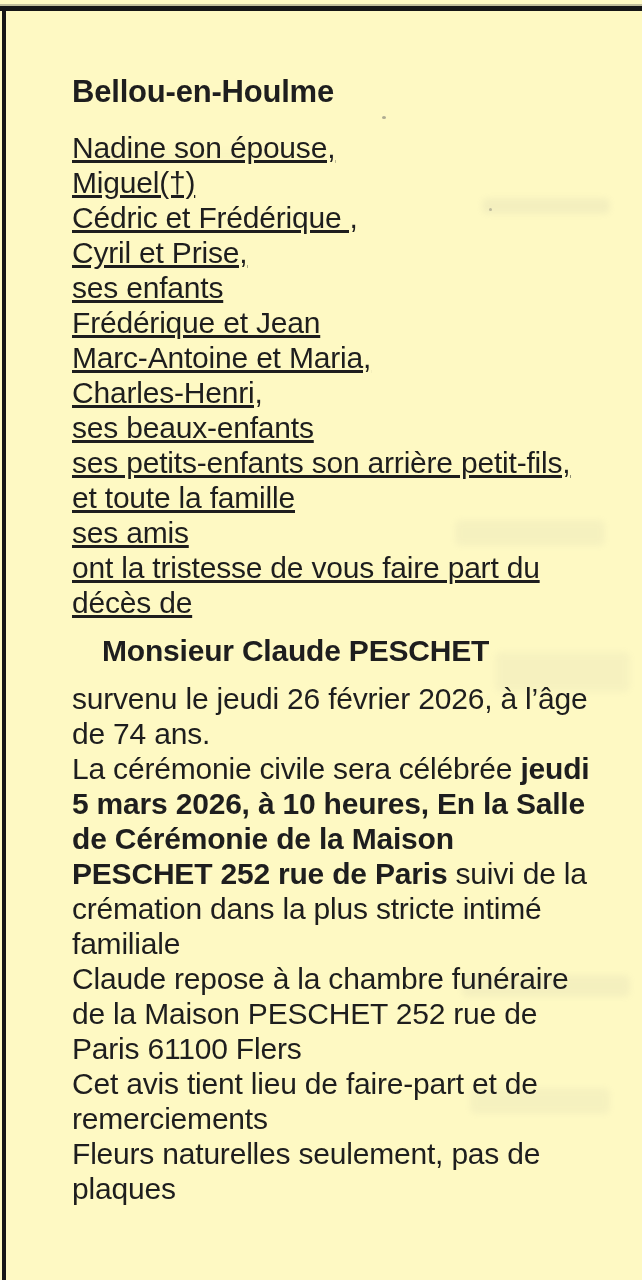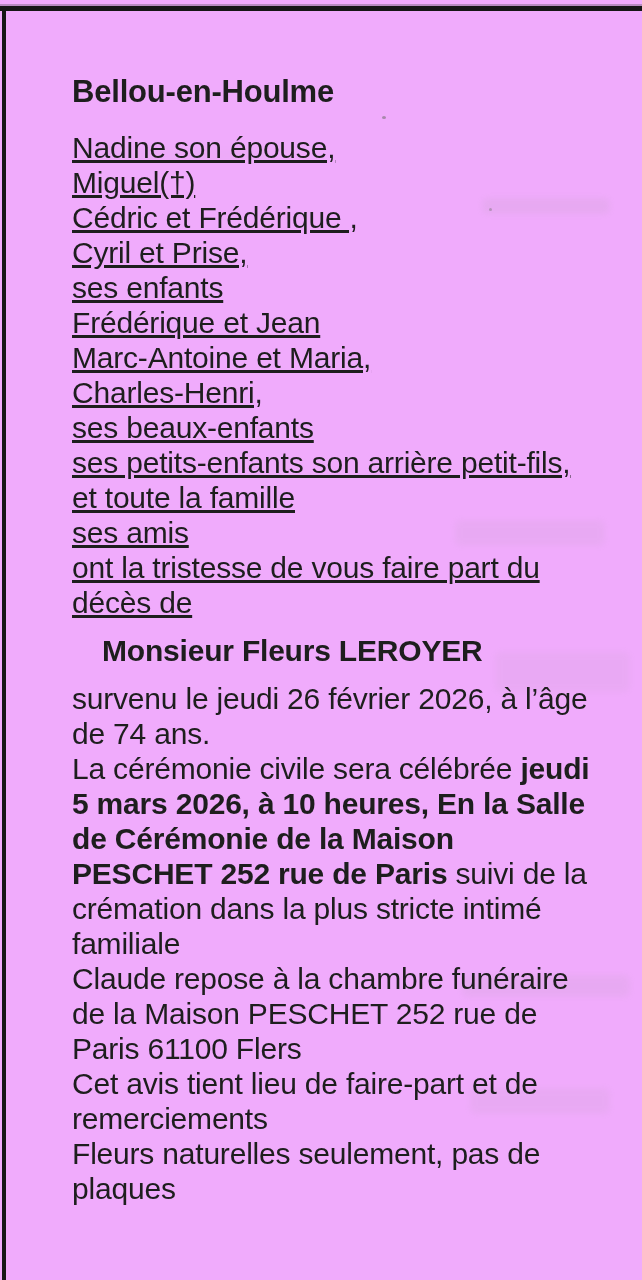--- a/index.html
+++ b/index.html
@@ -4,21 +4,21 @@
 <style>
   html, body {
     margin: 0;
     padding: 0;
     background: #e9e9e7;
   }
   .page {
     position: relative;
     width: 642px;
     height: 1280px;
-    background: #f0abfc;
+    background: #fef9c3;
     overflow: hidden;
     font-family: "Liberation Sans", "DejaVu Sans", sans-serif;
     color: #1e1e1e;
   }
   .frame-top {
     position: absolute;
     top: 6px; left: 0; right: 0;
     height: 5px;
     background: #161616;
     box-shadow: 0 -2px 0 rgba(80,80,80,.35);
@@ -94,20 +94,20 @@
   <div class="smudge sm6"></div>
   <div class="dot d1"></div>
   <div class="dot d2"></div>
 
   <div class="content">
 
     <h1 class="town">Bellou-en-Houlme</h1>
 
     <p class="family">Nadine son épouse,<br>Miguel(†)<br>Cédric et Frédérique ,<br>Cyril et Prise,<br>ses enfants<br>Frédérique et Jean<br>Marc-Antoine et Maria,<br>Charles-Henri,<br>ses beaux-enfants<br>ses petits-enfants son arrière petit-fils,<br>et toute la famille<br>ses amis<br>ont la tristesse de vous faire part du<br>décès de</p>
 
-    <p class="deceased">Monsieur Fleurs LEROYER</p>
+    <p class="deceased">Monsieur Claude PESCHET</p>
 
     <p class="death">survenu le jeudi 26 février 2026, à l’âge<br>de 74 ans.</p>
 
     <p class="ceremony"><span>La cérémonie civile sera célébrée </span><span class="b">jeudi</span><br><span class="b">5 mars 2026, à 10 heures, En la Salle</span><br><span class="b">de Cérémonie de la Maison</span><br><span class="b">PESCHET 252 rue de Paris</span><span> suivi de la</span><br><span>crémation dans la plus stricte intimé</span><br><span>familiale</span><br><span>Claude repose à la chambre funéraire</span><br><span>de la Maison PESCHET 252 rue de</span><br><span>Paris 61100 Flers</span><br><span>Cet avis tient lieu de faire-part et de</span><br><span>remerciements</span><br><span>Fleurs naturelles seulement, pas de</span><br><span>plaques</span></p>
 
   </div>
 </div>
 
 </body></html>

